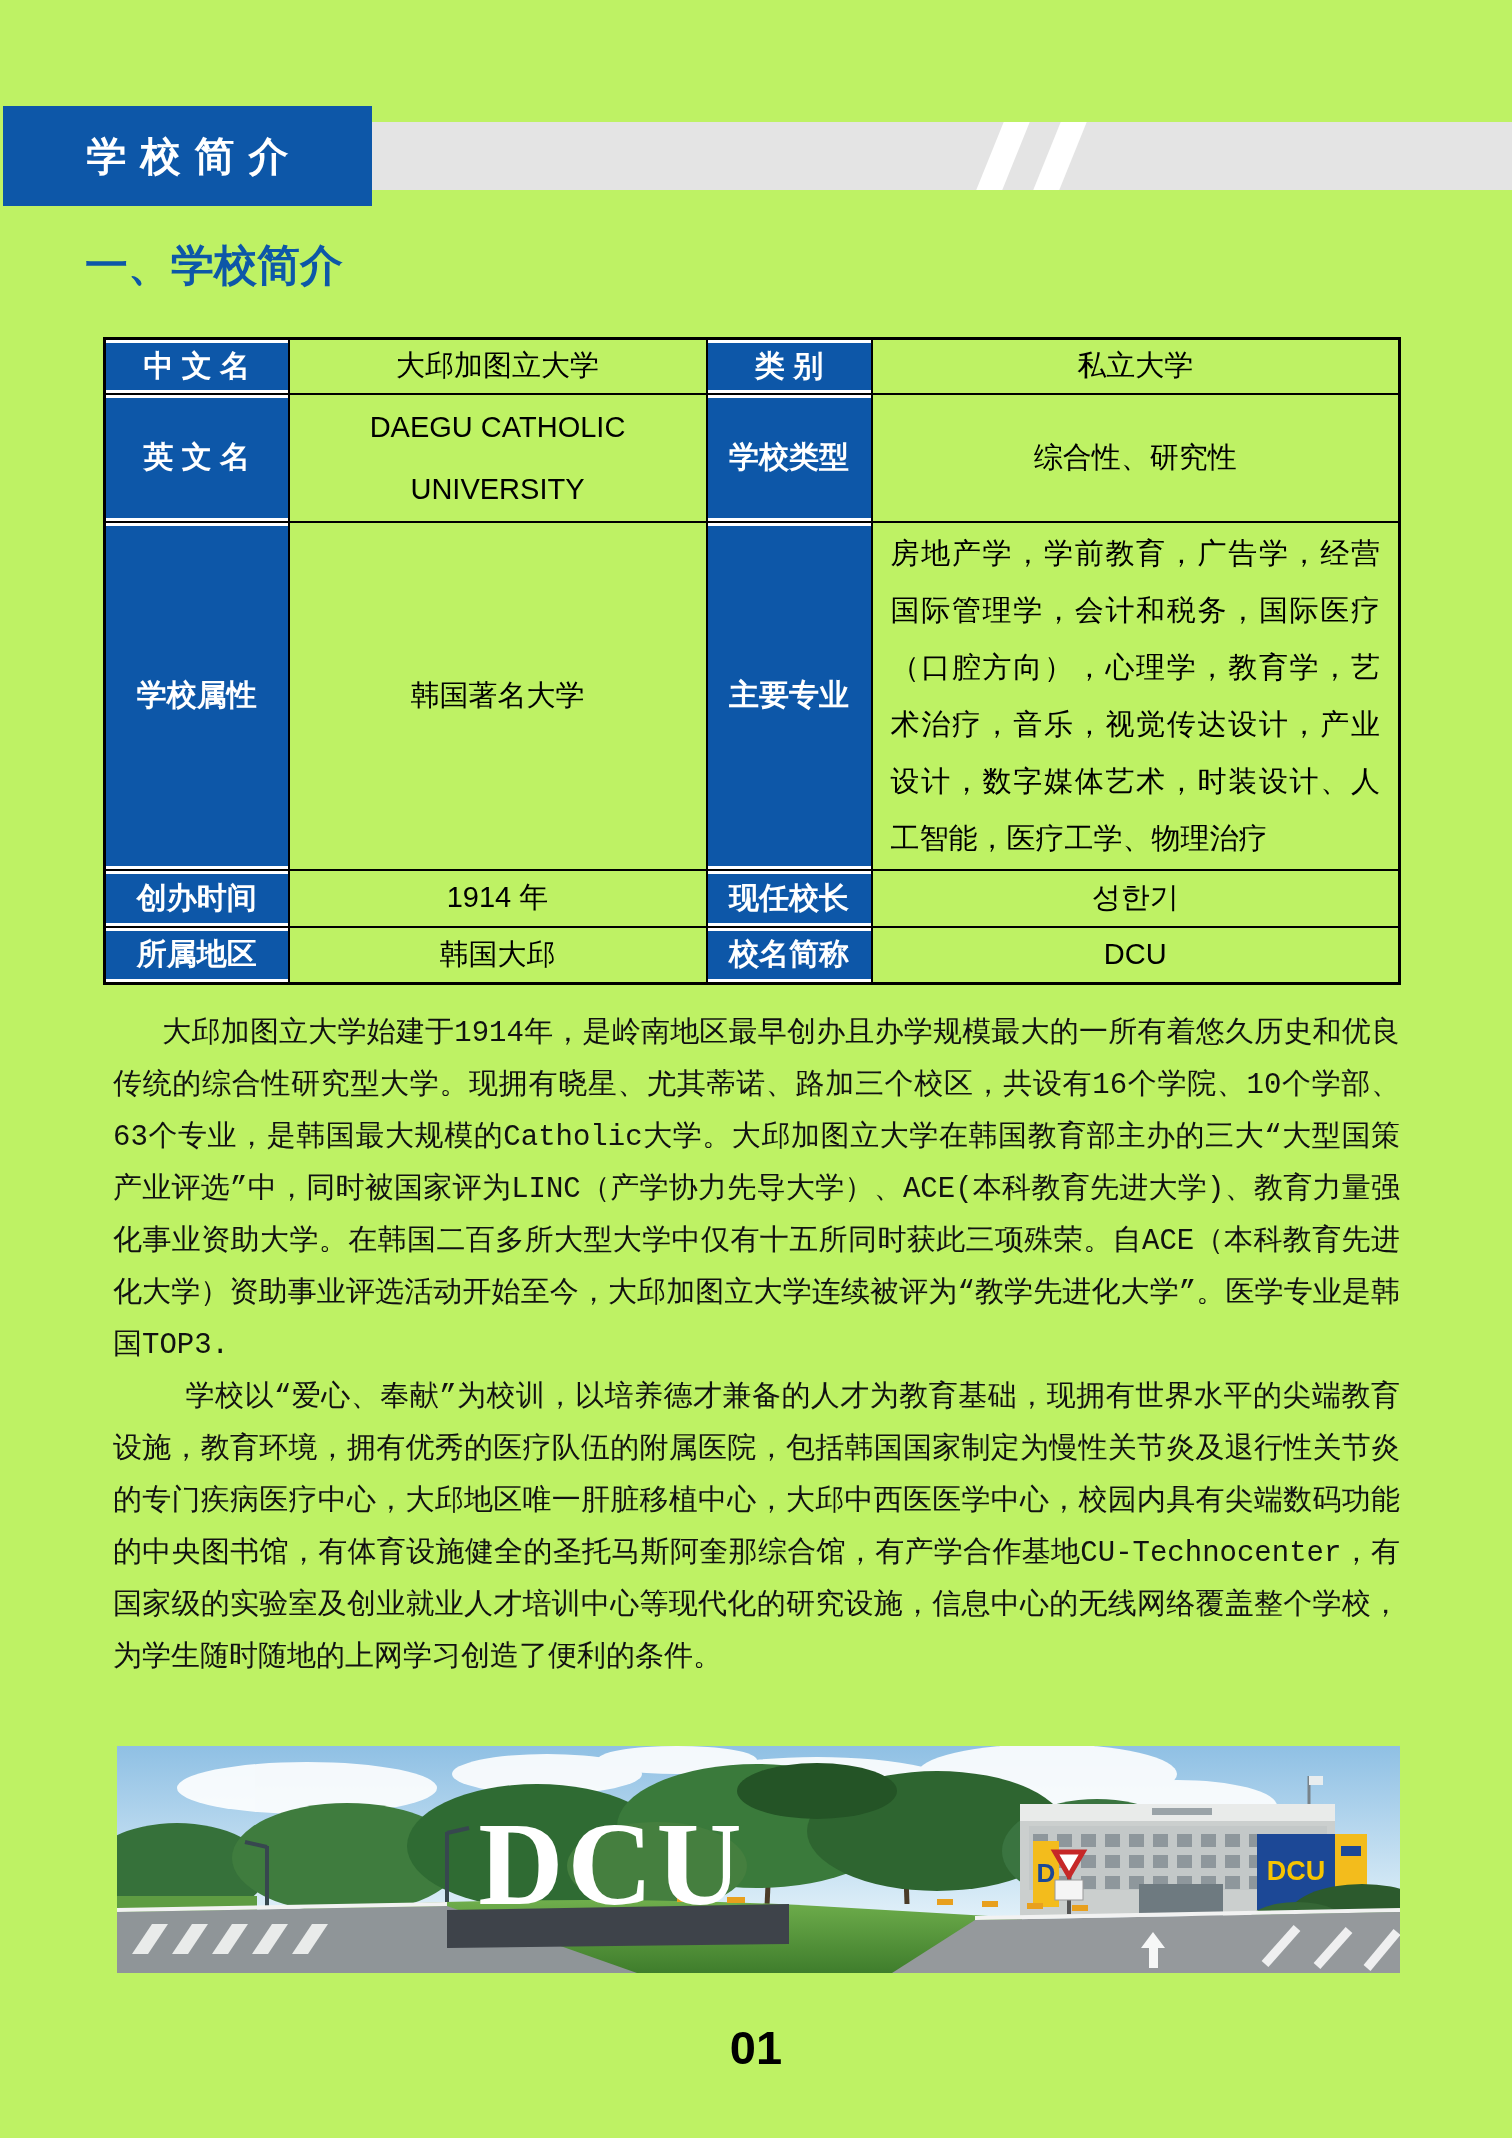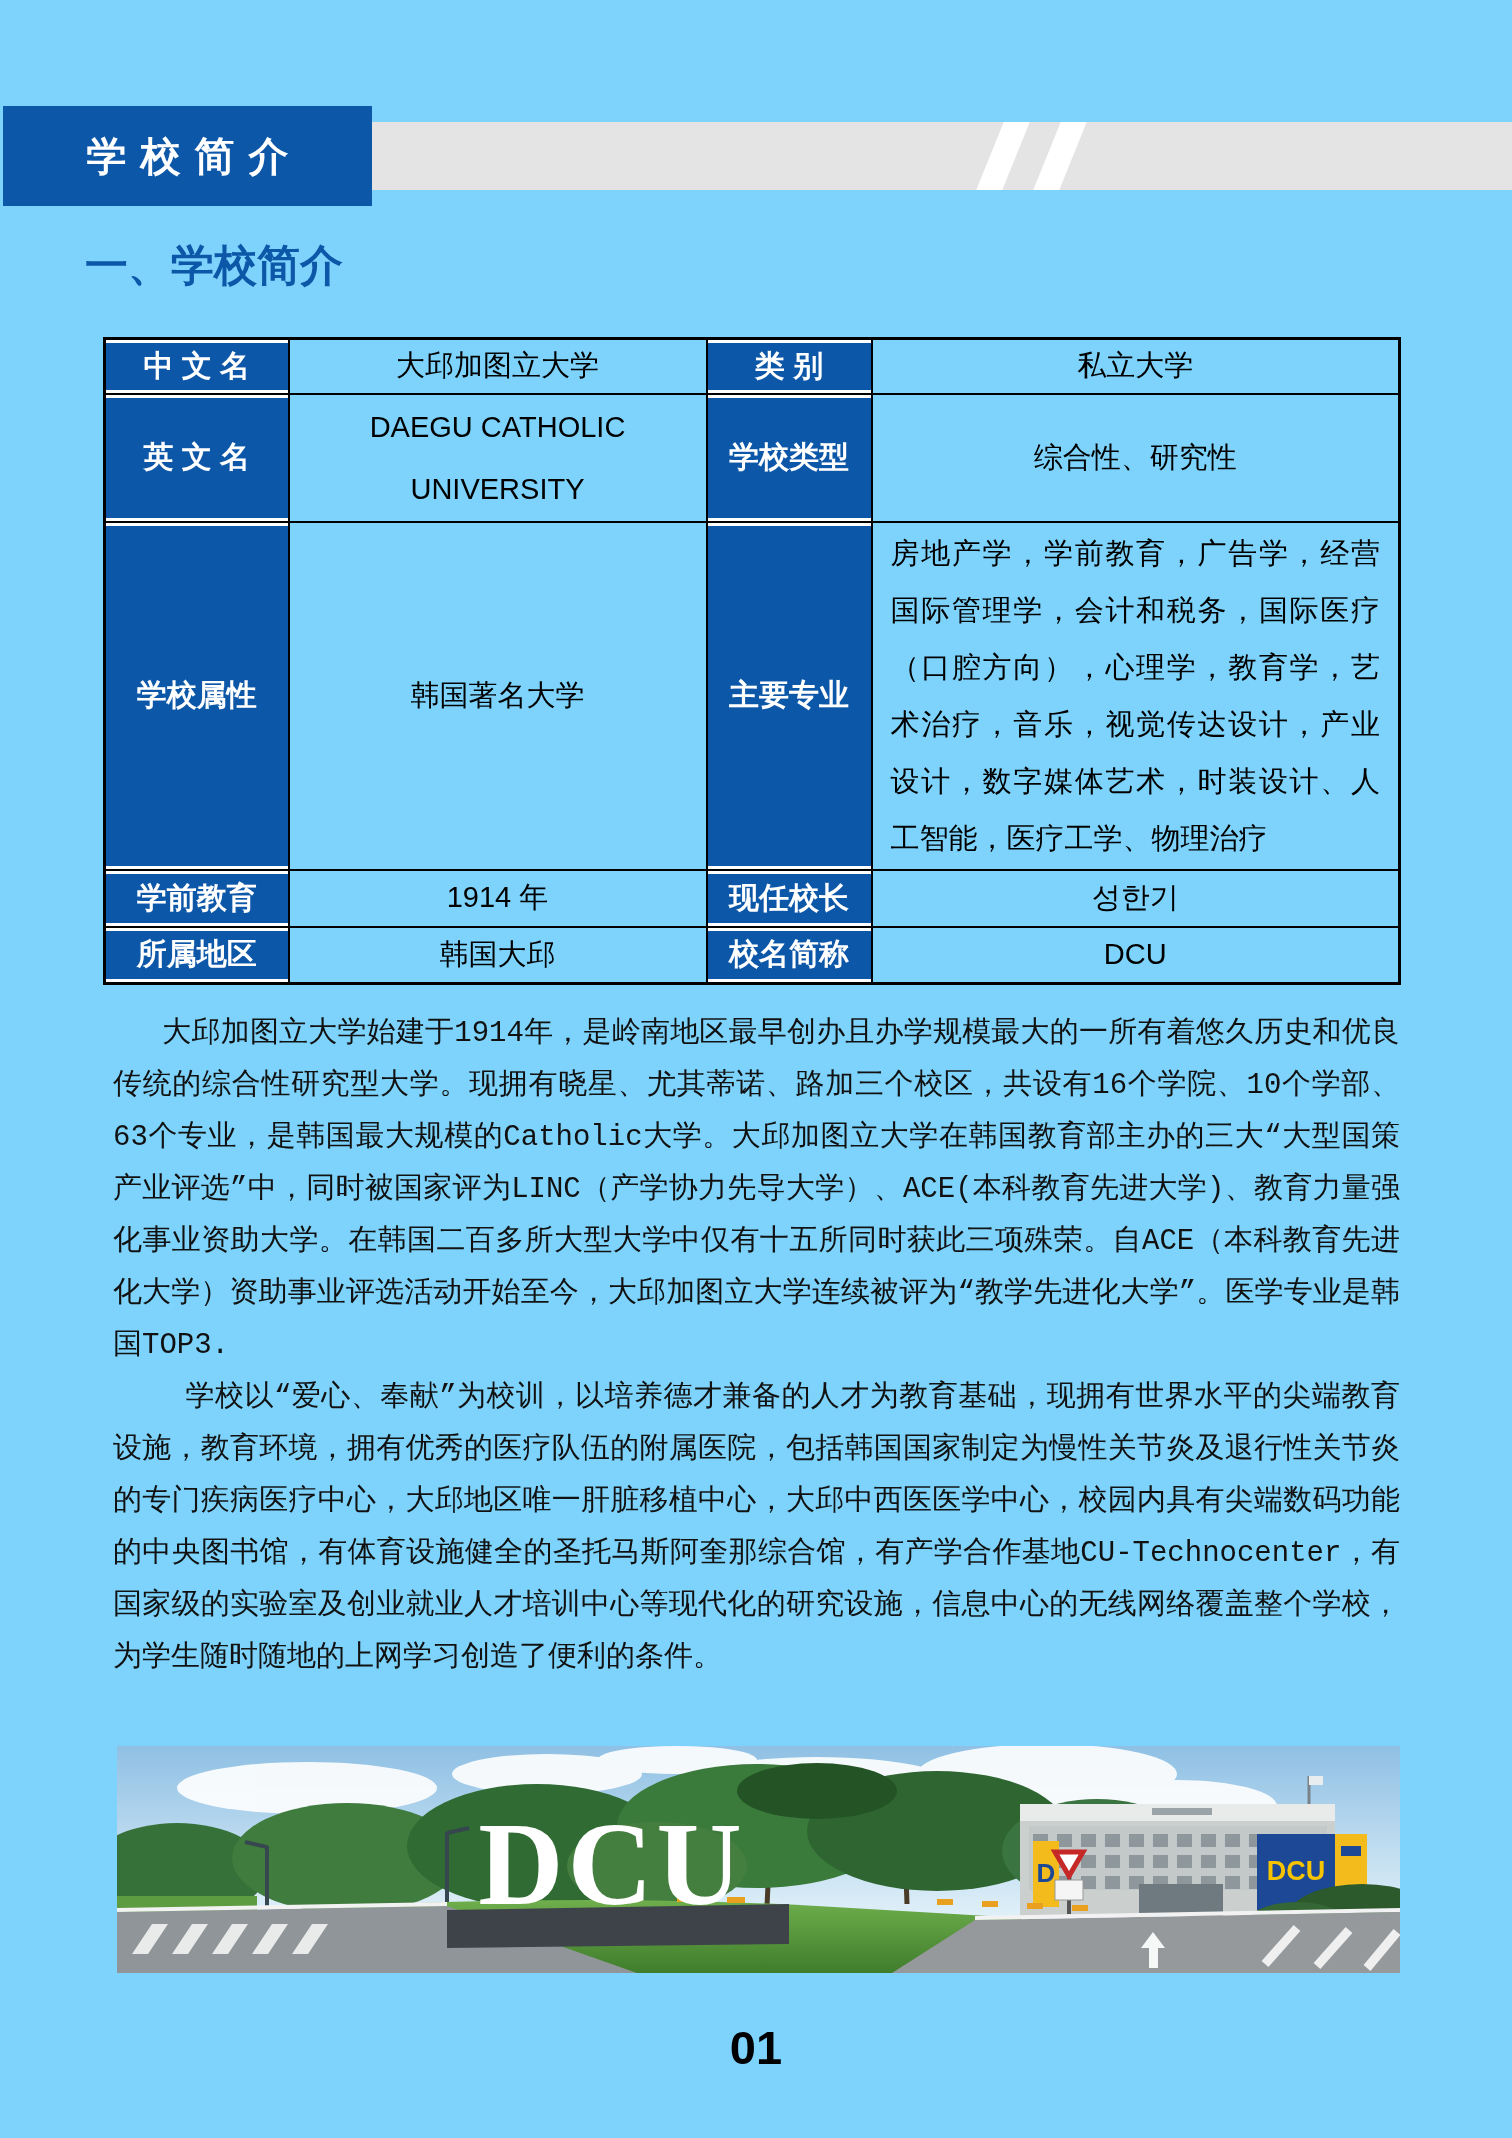--- a/index.html
+++ b/index.html
@@ -1,17 +1,17 @@
 <!DOCTYPE html>
 <html style="--accent: #0D57A8; --gray: #E4E4E4;"><head>
 <meta charset="utf-8">
 <style>
   html,body{margin:0;padding:0;background:#ffffff;}
   .page{
-    position:relative;width:1512px;height:2138px;background:#7dd3fc;overflow:hidden;
+    position:relative;width:1512px;height:2138px;background:#bef264;overflow:hidden;
     font-family:"Liberation Sans","DejaVu Sans",sans-serif;color:#000;
   }
   
   .banner-blue{
     position:absolute;left:3px;top:106px;width:369px;height:100px;
     background:var(--accent,#0D57A8);
     display:flex;align-items:center;justify-content:center;
   }
   .banner-title{
     color:#fff;font-size:40px;font-weight:bold;letter-spacing:14px;text-indent:14px;
@@ -121,21 +121,21 @@
             <div class="lbl-inner">学校属性</div>
           </td>
       <td class="val">韩国著名大学</td>
       <td class="lbl">
             <div class="lbl-inner">主要专业</div>
           </td>
       <td class="val majors">房地产学，学前教育，广告学，经营国际管理学，会计和税务，国际医疗（口腔方向），心理学，教育学，艺术治疗，音乐，视觉传达设计，产业设计，数字媒体艺术，时装设计、人工智能，医疗工学、物理治疗</td>
     </tr>
     <tr style="height:57px">
       <td class="lbl">
-            <div class="lbl-inner">学前教育</div>
+            <div class="lbl-inner">创办时间</div>
           </td>
       <td class="val">1914 年</td>
       <td class="lbl">
             <div class="lbl-inner">现任校长</div>
           </td>
       <td class="val">성한기</td>
     </tr>
     <tr style="height:57px">
       <td class="lbl">
             <div class="lbl-inner">所属地区</div>

